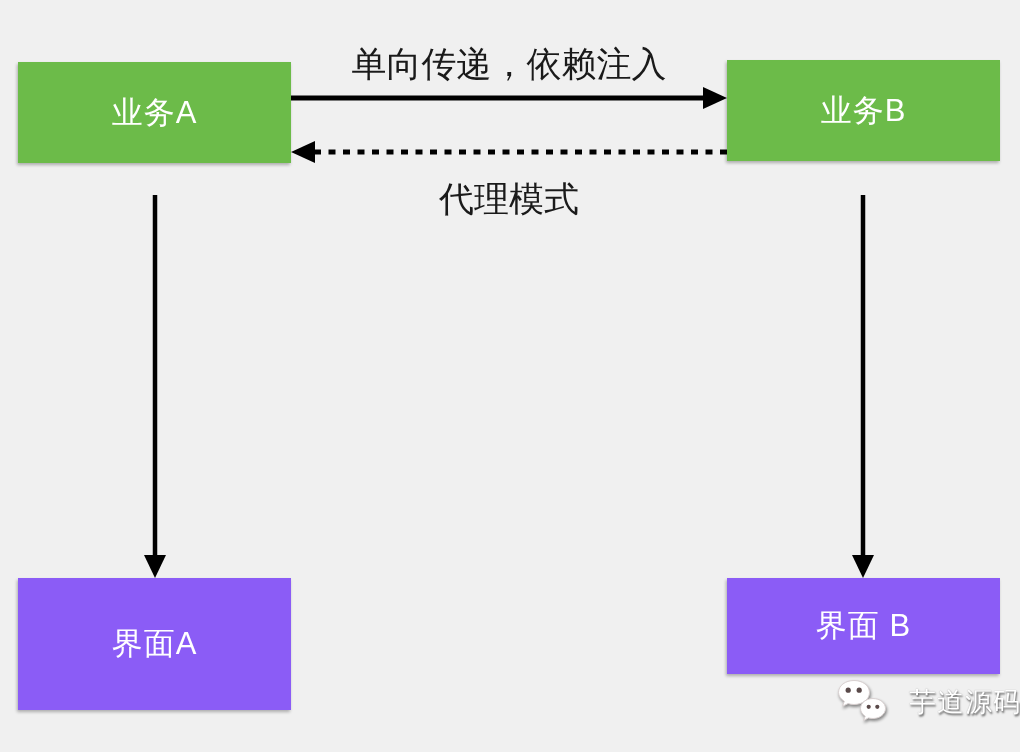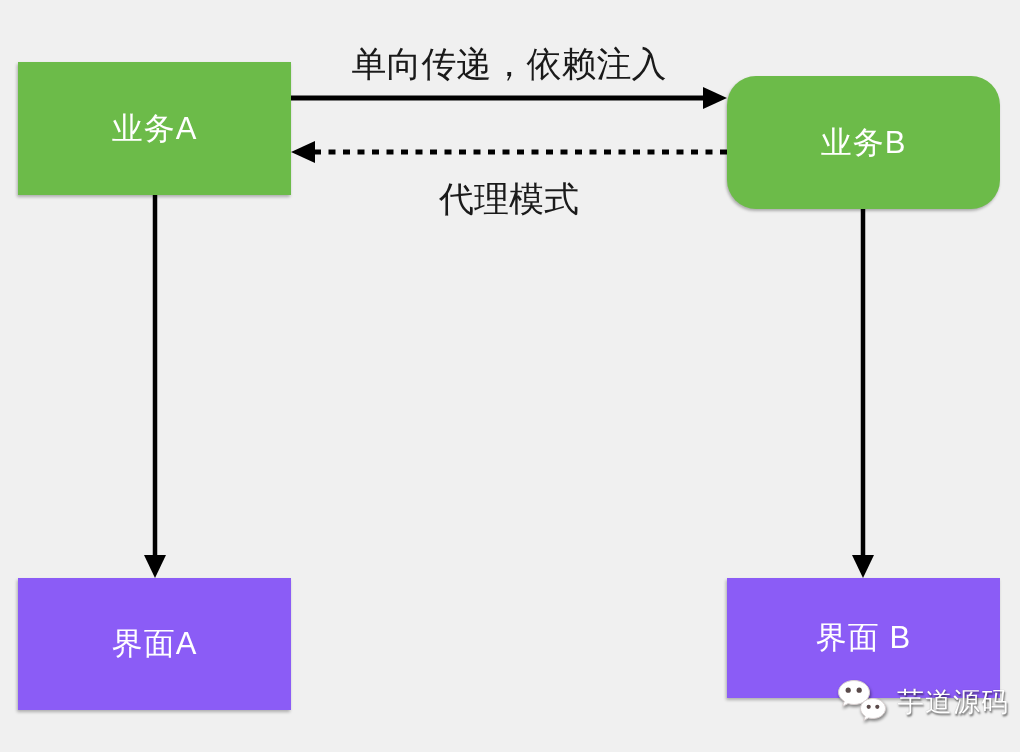--- a/index.html
+++ b/index.html
@@ -11,36 +11,36 @@
   .canvas {
     position: relative;
     width: 1020px;
     height: 752px;
     background: #f0f0f0;
     overflow: hidden;
   }
   .node {
     position: absolute;
     width: 273px;
-    height: 133px;
+    height: 101px;
     display: flex;
     align-items: center;
     justify-content: center;
     color: #ffffff;
     font-size: 31px;
     font-weight: 300;
     letter-spacing: 1px;
     box-shadow: -1px 2px 3px rgba(0,0,0,0.28);
   }
   .node-green { background: #6cbb49; }
   .node-red   { background: #8b5cf6; }
   #node-service-a { left: 18px;  top: 62px; }
-  #node-service-b { left: 727px; top: 76px; border-radius: 29px; }
+  #node-service-b { left: 727px; top: 60px; }
   #node-ui-a      { left: 18px;  top: 578px; height: 132px; }
-  #node-ui-b      { left: 727px; top: 578px; height: 120px; }
+  #node-ui-b      { left: 727px; top: 578px; height: 96px; }
 
   .edge-label {
     position: absolute;
     left: 291px;
     width: 436px;
     text-align: center;
     color: #1a1a1a;
     font-size: 35px;
     font-weight: 400;
   }
@@ -54,21 +54,21 @@
     height: 752px;
     pointer-events: none;
   }
 
   .watermark {
     position: absolute;
     left: 833px;
     top: 678px;
     display: flex;
     align-items: center;
-    gap: 8px;
+    gap: 20px;
   }
   .watermark-icon {
     width: 56px;
     height: 48px;
     filter: drop-shadow(1px 2px 1.5px rgba(0,0,0,0.45));
   }
   .watermark-text {
     color: #ffffff;
     font-size: 27px;
     font-weight: 400;

